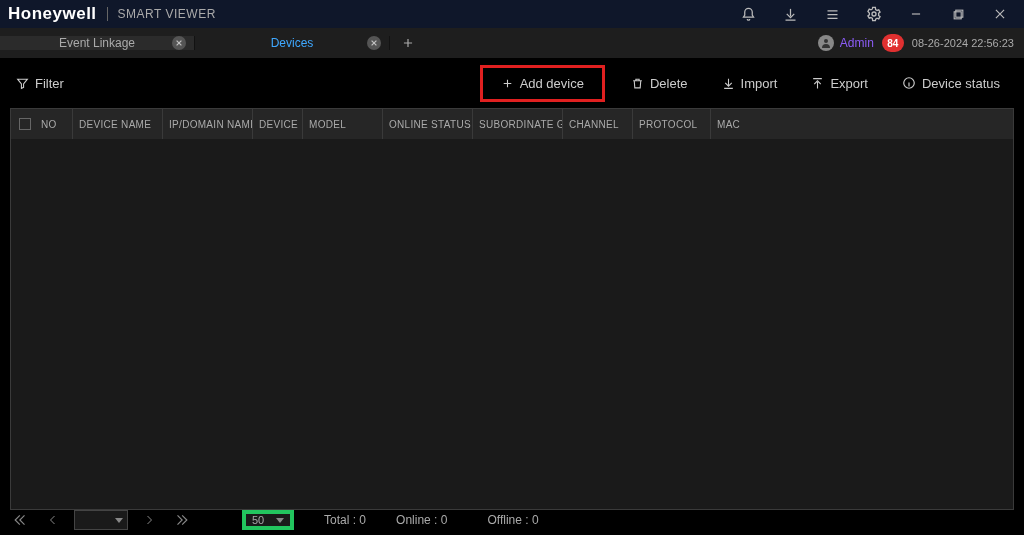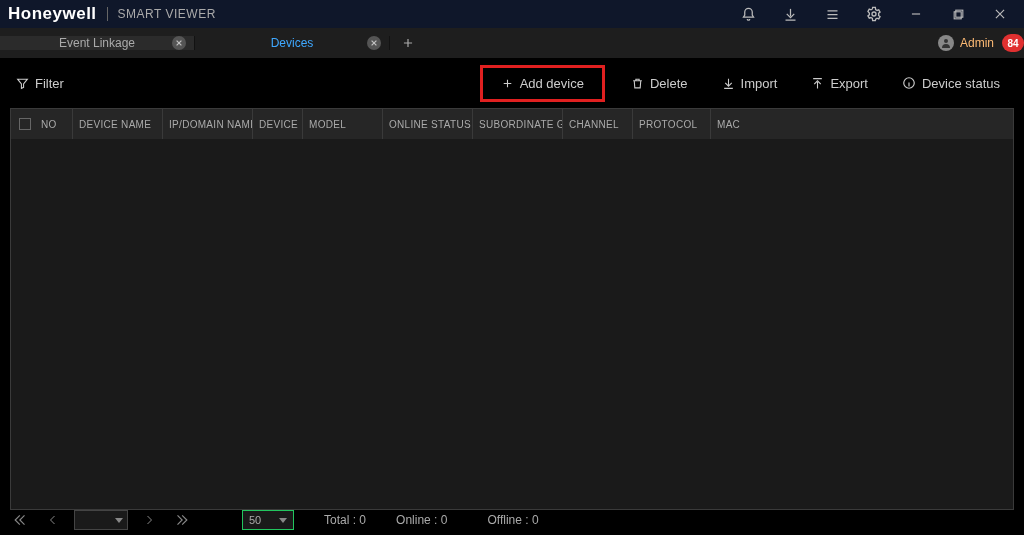--- a/index.html
+++ b/index.html
@@ -13,21 +13,21 @@
 .top-icon{width:32px;height:28px;display:flex;align-items:center;justify-content:center;cursor:pointer}
 svg{display:block}
 
 .tabstrip{height:30px;background:#1e1e1e;display:flex;align-items:center}
 .tab{position:relative;min-width:195px;display:flex;align-items:center;justify-content:center;padding:0 24px;font-size:12px;color:#aaa;background:#2b2b2b;border-right:1px solid #121212;cursor:pointer}
 .tab.active{background:#1e1e1e;color:#3fa8ff}
 .tab .close{position:absolute;right:8px;top:50%;transform:translateY(-50%);width:14px;height:14px;border-radius:50%;background:#555;display:flex;align-items:center;justify-content:center}
 .tab .close svg{opacity:.8}
 .addtab{width:36px;display:flex;align-items:center;justify-content:center;cursor:pointer}
 .tabstrip .spacer{flex:1}
-.userbox{display:flex;align-items:center;gap:6px;padding:0 8px;font-size:12px;color:#fdba74}
+.userbox{display:flex;align-items:center;gap:6px;padding:0 8px;font-size:12px;color:#8b5cf6}
 .userbox .avatar{width:16px;height:16px;border-radius:50%;background:#888;display:flex;align-items:center;justify-content:center}
 .badge{min-width:22px;height:18px;border-radius:9px;background:#e03030;color:#fff;font-size:10px;display:flex;align-items:center;justify-content:center;padding:0 4px;font-weight:bold}
 .datetime{font-size:11px;color:#aaa;padding-right:10px}
 
 .toolbar{height:50px;display:flex;align-items:center;padding:0 16px}
 .tool-left{display:flex;align-items:center;gap:6px;color:#ccc;font-size:13px;cursor:pointer}
 .toolbar .spacer{flex:1}
 .tool-right{display:flex;align-items:center;gap:18px}
 .tbtn{display:flex;align-items:center;gap:6px;color:#ccc;font-size:13px;cursor:pointer;padding:6px 8px}
 .tbtn.highlight{border:3px solid #e02020;padding:8px 18px;margin:-3px 0}
@@ -36,21 +36,21 @@
 .thead{height:30px;background:#262626;display:flex;font-size:10px;color:#aaa;letter-spacing:0.3px}
 .th{display:flex;align-items:center;padding:0 6px;border-right:1px solid #3a3a3a;overflow:hidden;white-space:nowrap;text-overflow:clip}
 .th:last-child{border-right:none}
 .th.check{justify-content:flex-start;gap:6px}
 .th input[type=checkbox]{appearance:none;width:12px;height:12px;border:1px solid #666;background:transparent;margin:0 4px 0 2px}
 .tbody{height:370px;background:#1a1a1a}
 
 .footer{position:absolute;left:0;right:0;bottom:0;height:30px;display:flex;align-items:center;gap:10px;padding:0 10px;font-size:12px;color:#aaa}
 .pagebtn{width:22px;height:22px;display:flex;align-items:center;justify-content:center;cursor:pointer}
 .pagesel{width:54px;height:20px;border:1px solid #444;background:#1a1a1a;display:flex;align-items:center;justify-content:flex-end;padding:0 4px}
-.pagesize{width:52px;height:20px;border:1px solid #22c55e;background:#1a1a1a;display:flex;align-items:center;justify-content:space-between;padding:0 6px;margin-left:40px;font-size:11px}
+.pagesize{width:52px;height:20px;border:4px solid #22c55e;background:#1a1a1a;display:flex;align-items:center;justify-content:space-between;padding:0 6px;margin-left:40px;font-size:11px}
 .stat{margin-left:20px;font-size:12px}
 .caret{width:0;height:0;border-left:4px solid transparent;border-right:4px solid transparent;border-top:5px solid #888}
 </style>
 </head>
 <body>
 
 <div class="topbar">
   <span class="brand">Honeywell</span>
   <span class="vdiv"></span>
   <span class="app-title">SMART VIEWER</span>
@@ -123,20 +123,21 @@
   <div class="userbox">
     <span class="avatar">
       <svg width="12" height="12" viewBox="0 0 24 24" fill="#333">
           <circle cx="12" cy="8" r="4"></circle>
           <path d="M4 22a8 8 0 0 1 16 0z"></path>
         </svg>
     </span>
     <span>Admin</span>
   </div>
   <span class="badge">84</span>
+  <span class="datetime" style="margin-left:8px">08-26-2024 22:56:23</span>
 </div>
 
 <div class="toolbar">
   <div class="tool-left">
     <svg width="13" height="13" viewBox="0 0 24 24" fill="none" stroke="#ccc" stroke-width="2">
         <path d="M3 4h18l-7 9v6l-4 2v-8L3 4z"></path>
       </svg>
     <span>Filter</span>
   </div>
   <span class="spacer"></span>

